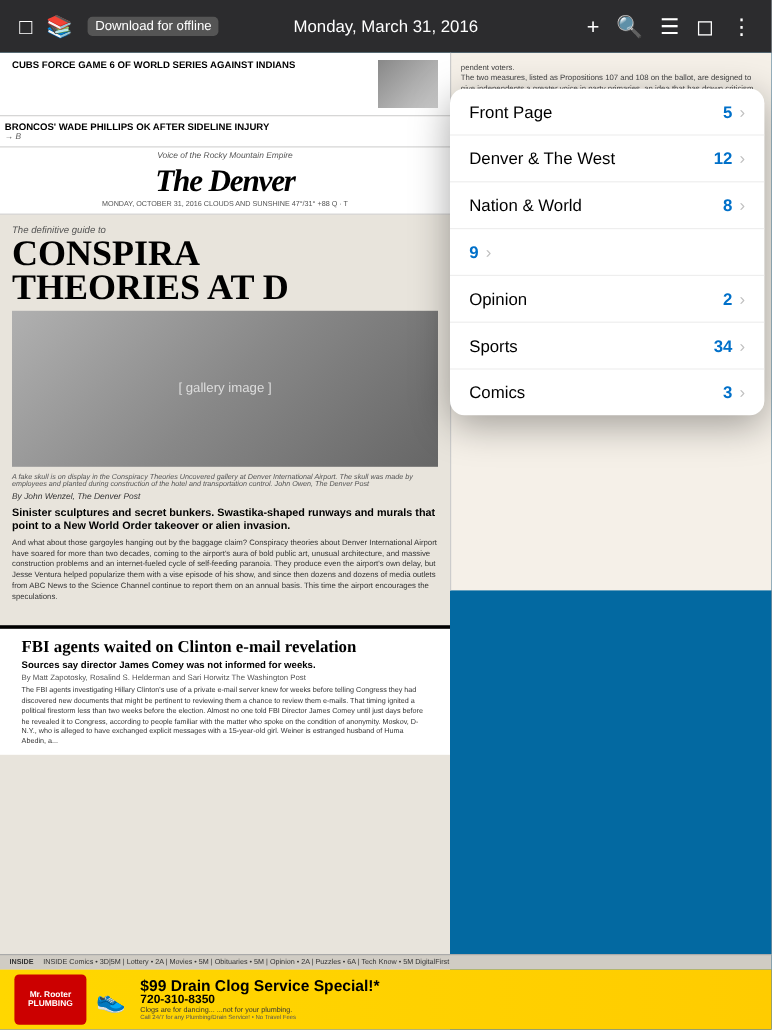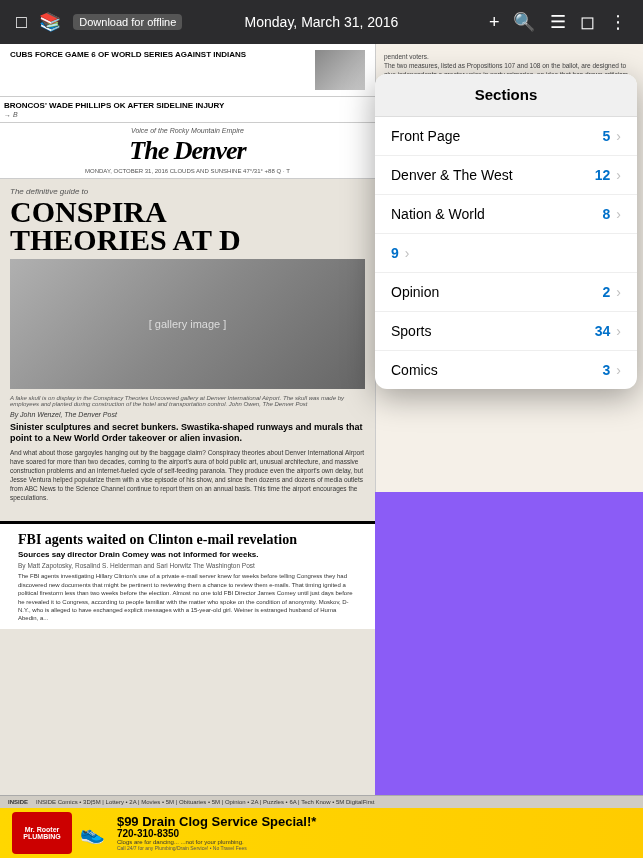--- a/index.html
+++ b/index.html
@@ -45,21 +45,21 @@
       font-size: 18px;
       cursor: pointer;
     }
     .bar-icon.white { color: #fff; }
 
     
     .content-area {
       width: 100%;
       height: calc(858px - 44px);
       position: relative;
-      background: #8b5cf6;
+      background: #0369a1;
     }
 
     
     .newspaper-bg {
       position: absolute;
       left: 0;
       top: 0;
       width: 375px;
       height: 100%;
       background: #e8e4dc;
@@ -408,21 +408,21 @@
       </div>
 
       <div class="article-caption">A fake skull is on display in the Conspiracy Theories Uncovered gallery at Denver International Airport. The skull was made by employees and planted during construction of the hotel and transportation control. John Owen, The Denver Post</div>
       <div class="article-byline">By John Wenzel, The Denver Post</div>
       <div class="sinister-headline">Sinister sculptures and secret bunkers. Swastika-shaped runways and murals that point to a New World Order takeover or alien invasion.</div>
       <div class="article-body-text">And what about those gargoyles hanging out by the baggage claim? Conspiracy theories about Denver International Airport have soared for more than two decades, coming to the airport's aura of bold public art, unusual architecture, and massive construction problems and an internet-fueled cycle of self-feeding paranoia. They produce even the airport's own delay, but Jesse Ventura helped popularize them with a vise episode of his show, and since then dozens and dozens of media outlets from ABC News to the Science Channel continue to report them on an annual basis. This time the airport encourages the speculations.</div>
     </div>
 
     <div class="fbi-section">
       <div class="fbi-headline">FBI agents waited on Clinton e-mail revelation</div>
-      <div class="fbi-sub">Sources say director Drain Comey was not informed for weeks.</div>
+      <div class="fbi-sub">Sources say director James Comey was not informed for weeks.</div>
       <div class="fbi-byline">By Matt Zapotosky, Rosalind S. Helderman and Sari Horwitz
 The Washington Post</div>
       <div class="fbi-body">The FBI agents investigating Hillary Clinton's use of a private e-mail server knew for weeks before telling Congress they had discovered new documents that might be pertinent to reviewing them a chance to review them e-mails. That timing ignited a political firestorm less than two weeks before the election. Almost no one told FBI Director James Comey until just days before he revealed it to Congress, according to people familiar with the matter who spoke on the condition of anonymity. Moskov, D-N.Y., who is alleged to have exchanged explicit messages with a 15-year-old girl. Weiner is estranged husband of Huma Abedin, a...</div>
     </div>
 
   </div>
 
   <div class="right-article">
     <div class="right-article-text" style="margin-bottom:8px; color:#444;">
       pendent voters.<br>
@@ -454,23 +454,20 @@
     </div>
     <div class="ad-content">
       <div class="ad-headline">$99 Drain Clog Service Special!*</div>
       <div class="ad-phone">720-310-8350</div>
       <div class="ad-sub">Clogs are for dancing... ...not for your plumbing.</div>
       <div style="font-size:5px; color:#555;">Call 24/7 for any Plumbing/Drain Service! • No Travel Fees</div>
     </div>
   </div>
 
   <div class="overlay-panel">
-    <div class="overlay-header">
-      <span class="overlay-title">Sections</span>
-    </div>
 
     <div class="overlay-row">
       <span class="overlay-row-label">Front Page</span>
       <span class="overlay-row-count">5</span>
       <span class="overlay-row-chevron">›</span>
     </div>
 
     <div class="overlay-row">
       <span class="overlay-row-label">Denver &amp; The West</span>
       <span class="overlay-row-count">12</span>

